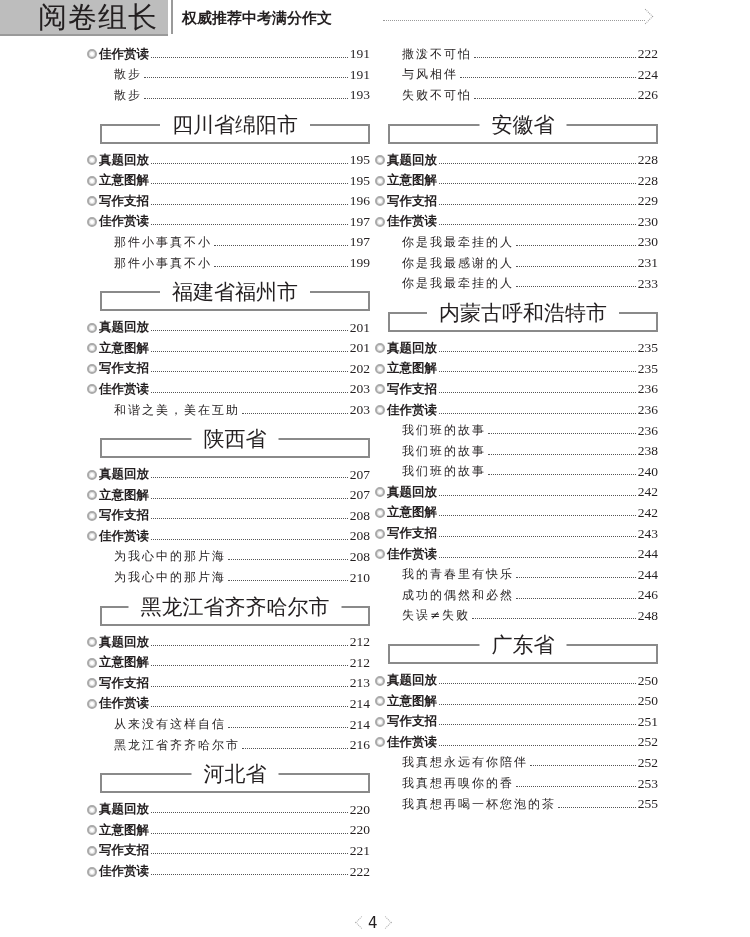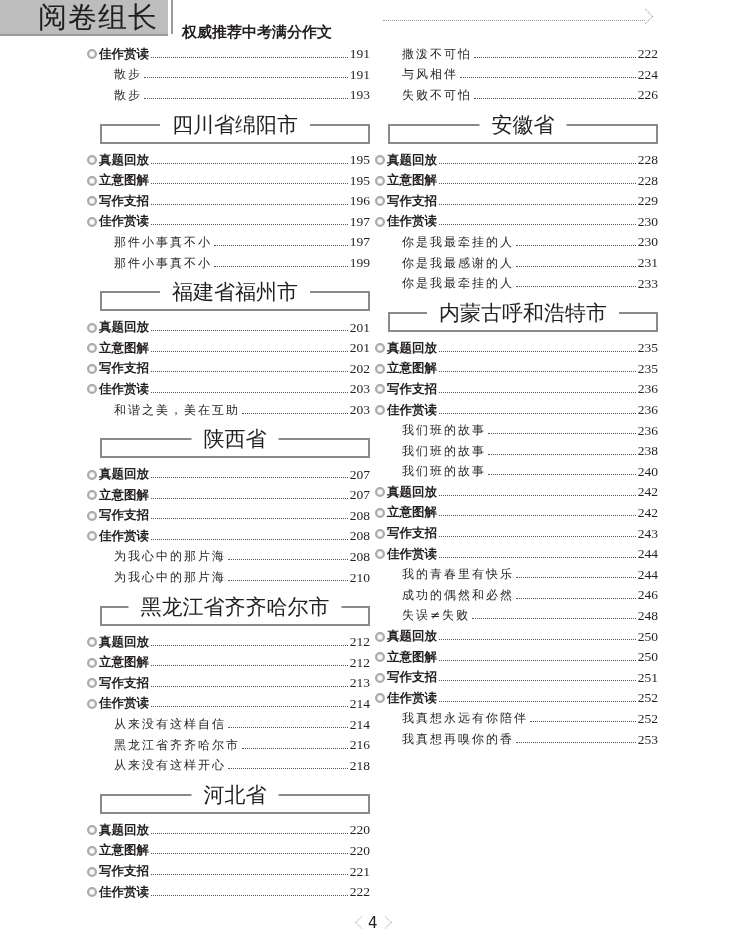--- a/index.html
+++ b/index.html
@@ -6,21 +6,21 @@
   body { width: 750px; height: 937px; position: relative; overflow: hidden;
          font-family: "DejaVu Sans", "Liberation Sans", sans-serif; color: #231f20; }
 
   
   .header { position: absolute; left: 0; top: 0; width: 750px; height: 36px; }
   .brand-box { position: absolute; left: 0; top: 0; width: 168px; height: 34px; background: #bdbdbd;
                border-bottom: 2px solid #9a9a9a; }
   .brand { position: absolute; right: 10px; top: 0; font-size: 29px; line-height: 34px; color: #231f20;
            letter-spacing: 1px; font-family: "DejaVu Sans", sans-serif; text-align: center; }
   .brand-sep { position: absolute; left: 171px; top: 0; width: 2px; height: 34px; background: #9a9a9a; }
-  .subtitle { position: absolute; left: 182px; top: 8px; font-size: 15px; line-height: 20px; font-weight: bold; color: #231f20; margin-top: 14px; }
+  .subtitle { position: absolute; left: 182px; top: 8px; font-size: 15px; line-height: 20px; font-weight: bold; color: #231f20; }
   .header-line { position: absolute; left: 383px; top: 20px; width: 262px; border-top: 1px dotted #9a9a9a; }
   .header-arrow { position: absolute; left: 640px; top: 11px; width: 10px; height: 10px; border-top: 1px dotted #9a9a9a;
                   border-right: 1px dotted #9a9a9a; transform: rotate(45deg); }
 
   
   .col { position: absolute; top: 44px; width: 270px; }
   .col-left { left: 100px; }
   .col-right { left: 388px; }
 
   .row { position: relative; height: 20.6px; display: flex; align-items: center; font-size: 12.5px; white-space: nowrap; }
@@ -215,25 +215,20 @@
     <div class="row sub">
       <span class="label">从来没有这样自信</span>
       <span class="dots"></span>
       <span class="page">214</span>
     </div>
     <div class="row sub">
       <span class="label">黑龙江省齐齐哈尔市</span>
       <span class="dots"></span>
       <span class="page">216</span>
     </div>
-    <div class="row sub">
-      <span class="label">从来没有这样开心</span>
-      <span class="dots"></span>
-      <span class="page">218</span>
-    </div>
     <div class="section">
       <div class="frame" style="border-top: 2px solid rgb(138, 138, 138);"></div>
       <span class="title">河北省</span>
     </div>
     <div class="row main">
       <span class="bullet"></span>
       <span class="label">真题回放</span>
       <span class="dots"></span>
       <span class="page">220</span>
     </div>
@@ -390,20 +385,24 @@
     <div class="row sub">
       <span class="label">成功的偶然和必然</span>
       <span class="dots"></span>
       <span class="page">246</span>
     </div>
     <div class="row sub">
       <span class="label">失误≠失败</span>
       <span class="dots"></span>
       <span class="page">248</span>
     </div>
+    <div class="section">
+      <div class="frame" style="border-top: 2px solid rgb(138, 138, 138);"></div>
+      <span class="title">广东省</span>
+    </div>
     <div class="row main">
       <span class="bullet"></span>
       <span class="label">真题回放</span>
       <span class="dots"></span>
       <span class="page">250</span>
     </div>
     <div class="row main">
       <span class="bullet"></span>
       <span class="label">立意图解</span>
       <span class="dots"></span>
@@ -423,20 +422,25 @@
     </div>
     <div class="row sub">
       <span class="label">我真想永远有你陪伴</span>
       <span class="dots"></span>
       <span class="page">252</span>
     </div>
     <div class="row sub">
       <span class="label">我真想再嗅你的香</span>
       <span class="dots"></span>
       <span class="page">253</span>
+    </div>
+    <div class="row sub">
+      <span class="label">我真想再喝一杯您泡的茶</span>
+      <span class="dots"></span>
+      <span class="page">255</span>
     </div>
   </div>
 
 <div class="footer">
   <div class="chev-l"></div>
   <span class="page-num">4</span>
   <div class="chev-r"></div>
 </div>
 
 </body></html>

